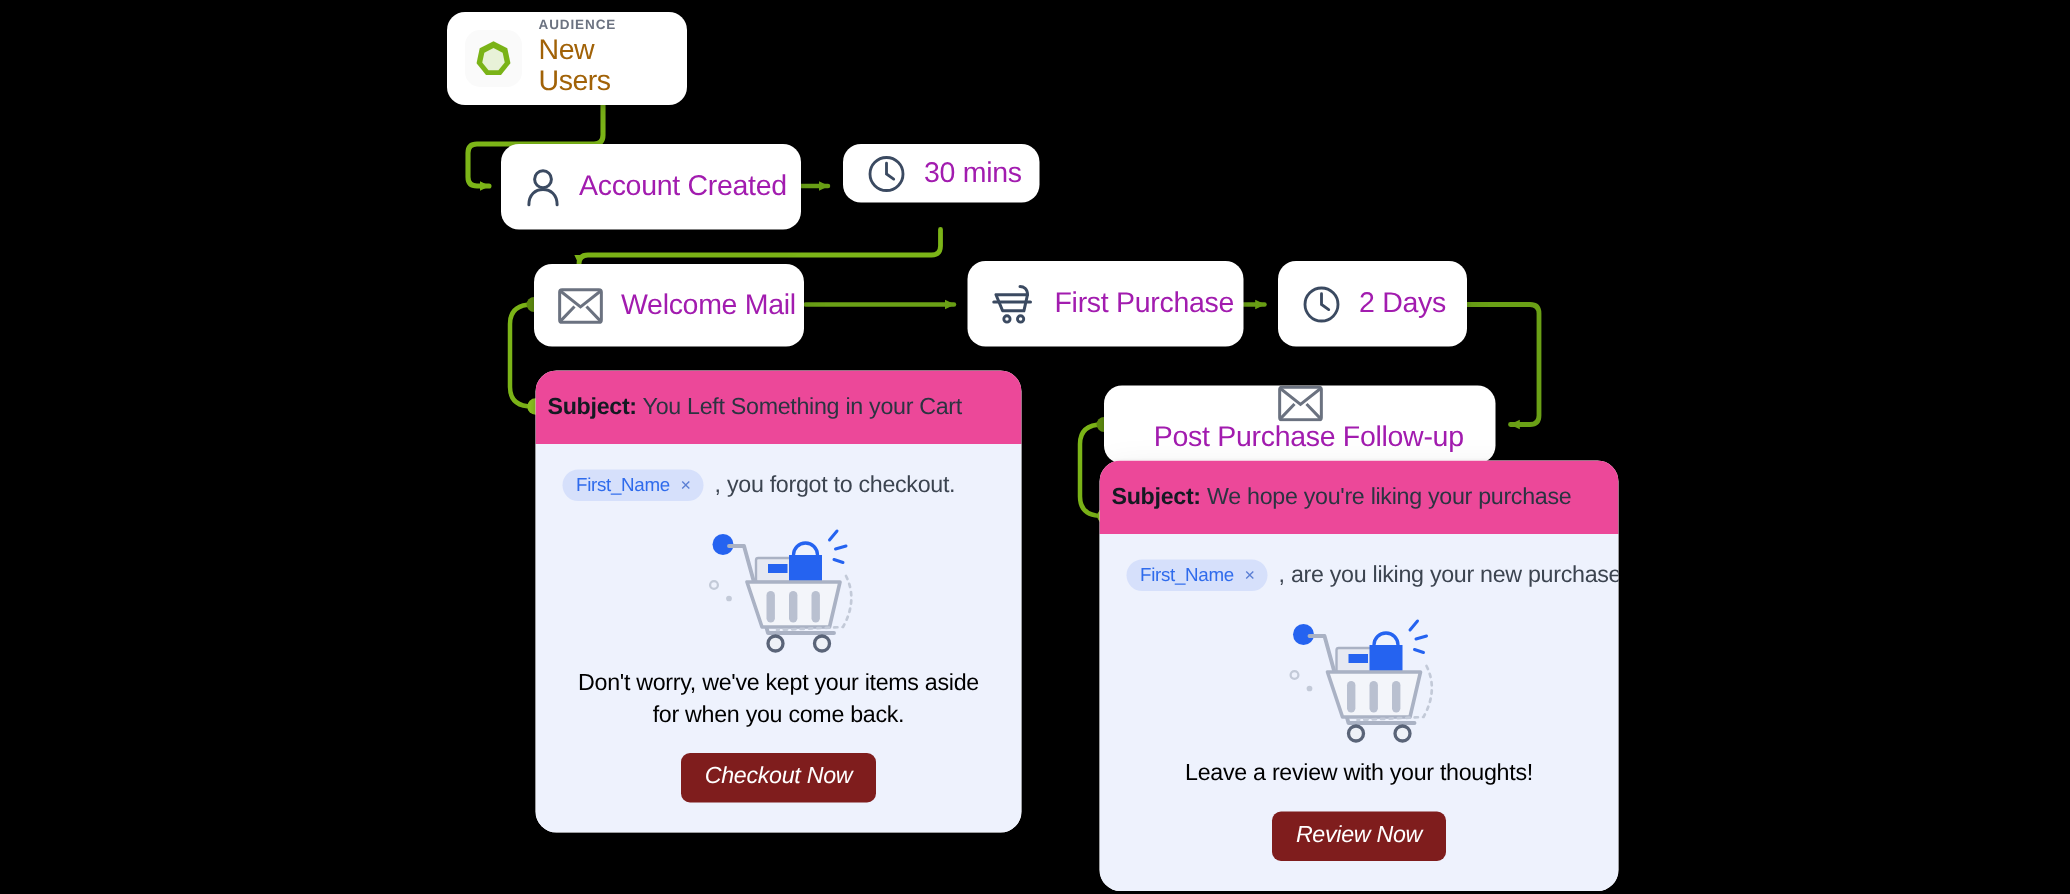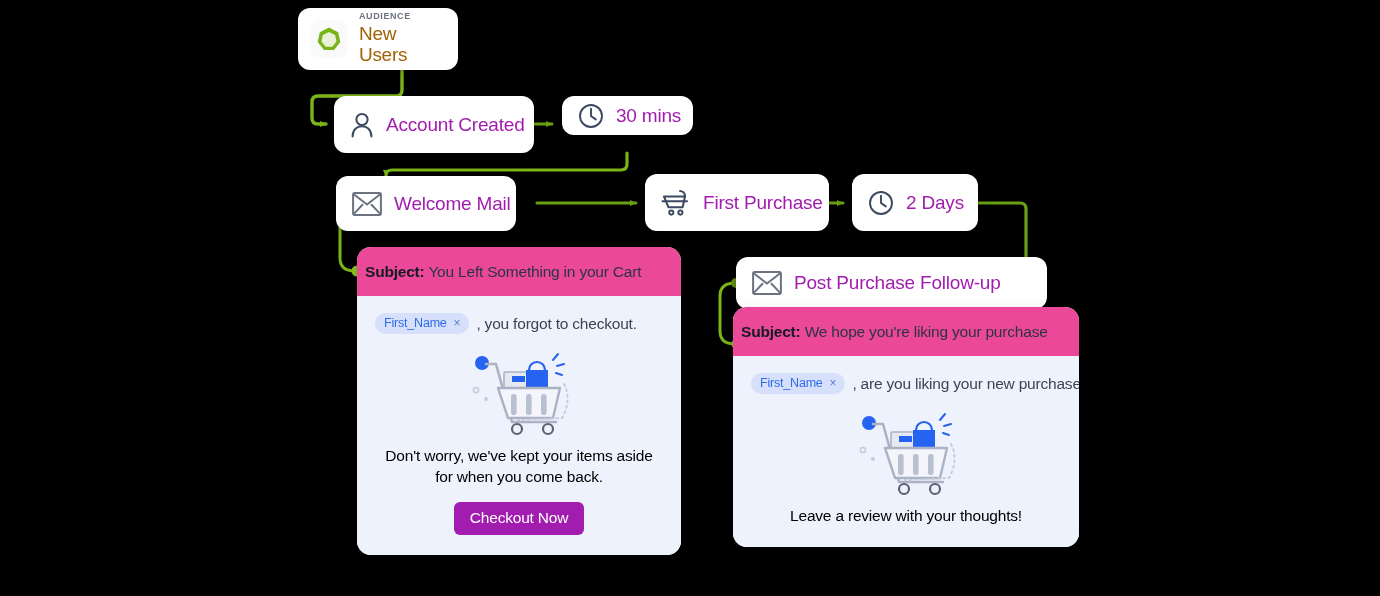--- a/index.html
+++ b/index.html
@@ -44,24 +44,24 @@
   #audience-node .aud-kicker {
     font-size: 9px; letter-spacing: .6px; color: #6b7280; font-weight: 600;
     text-transform: uppercase; line-height: 1.1;
   }
   #audience-node .aud-name {
     font-size: 19px; color: #a16207; line-height: 1.15; margin-top: 1px; letter-spacing: -.3px;
   }
 
   #account-node  { left: 334px; top: 96px;  width: 200px; height: 57px; }
   #delay30-node  { left: 562px; top: 96px;  width: 131px; height: 39px; }
-  #welcome-node  { left: 336px; top: 176px; width: 180px; height: 55px; }
+  #welcome-node  { left: 356px; top: 176px; width: 180px; height: 55px; }
   #purchase-node { left: 645px; top: 174px; width: 184px; height: 57px; }
   #delay2d-node  { left: 852px; top: 174px; width: 126px; height: 57px; }
-  #postpur-node  { left: 736px; top: 257px; width: 311px; height: 52px; }
+  #postpur-node  { left: 736px; top: 257px; width: 261px; height: 52px; flex-direction: column; }
 
   
   .mail-card {
     position: absolute; z-index: 3;
     background: #ffffff;
     border-radius: 14px;
     overflow: hidden;
     box-shadow: 0 1px 3px rgba(0,0,0,.16), 0 10px 26px rgba(0,0,0,.12);
   }
   .mail-head {
@@ -86,25 +86,25 @@
     border-radius: 11px; padding: 3px 9px 4px 9px;
     font-size: 12.5px; margin-right: 7px;
   }
   .chip .x { color: #5b7fd4; font-size: 12px; cursor: pointer; line-height: 1; }
   .mail-caption {
     font-size: 15.5px; color: #000000; line-height: 1.35;
     margin-top: 10px; letter-spacing: -.2px;
   }
   .cta {
     display: inline-block; margin-top: 14px;
-    background: #a21caf; color: #ffffff;
+    background: #7f1d1d; color: #ffffff;
     border: none; border-radius: 6px;
     font-family: "Liberation Sans", sans-serif;
     font-size: 15.5px; padding: 7px 16px 8px 16px;
-    cursor: pointer; letter-spacing: -.2px;
+    cursor: pointer; letter-spacing: -.2px; font-style: italic;
   }
   .cart-wrap { margin-top: 10px; display: flex; justify-content: center; }
 
   #cart-card  { left: 357px; top: 247px; width: 324px; }
   #review-card{ left: 733px; top: 307px; width: 346px; }
 </style>
 </head>
 <body>
 
 <div id="canvas">
@@ -288,16 +288,17 @@
           <rect x="81" y="50" width="5.6" height="21" rx="2.8" fill="#b9c0d0"></rect>
           <circle cx="57" cy="85" r="5" fill="#eef1f7" stroke="#5a6478" stroke-width="2.2"></circle>
           <circle cx="88" cy="85" r="5" fill="#eef1f7" stroke="#5a6478" stroke-width="2.2"></circle>
           <path d="M104,40 Q112,56 102,74 L58,76" fill="none" stroke="#c3cad8" stroke-width="1.8" stroke-dasharray="2.2 3.4" stroke-linecap="round"></path>
           <circle cx="16" cy="46" r="2.6" fill="none" stroke="#c3cad8" stroke-width="1.5"></circle>
           <circle cx="26" cy="55" r="1.9" fill="#c3cad8"></circle>
         </svg>
       </div>
 
       <div class="mail-caption">Leave a review with your thoughts!</div>
+      <button class="cta">Review Now</button>
     </div>
   </div>
 
 </div>
 
 </body></html>

